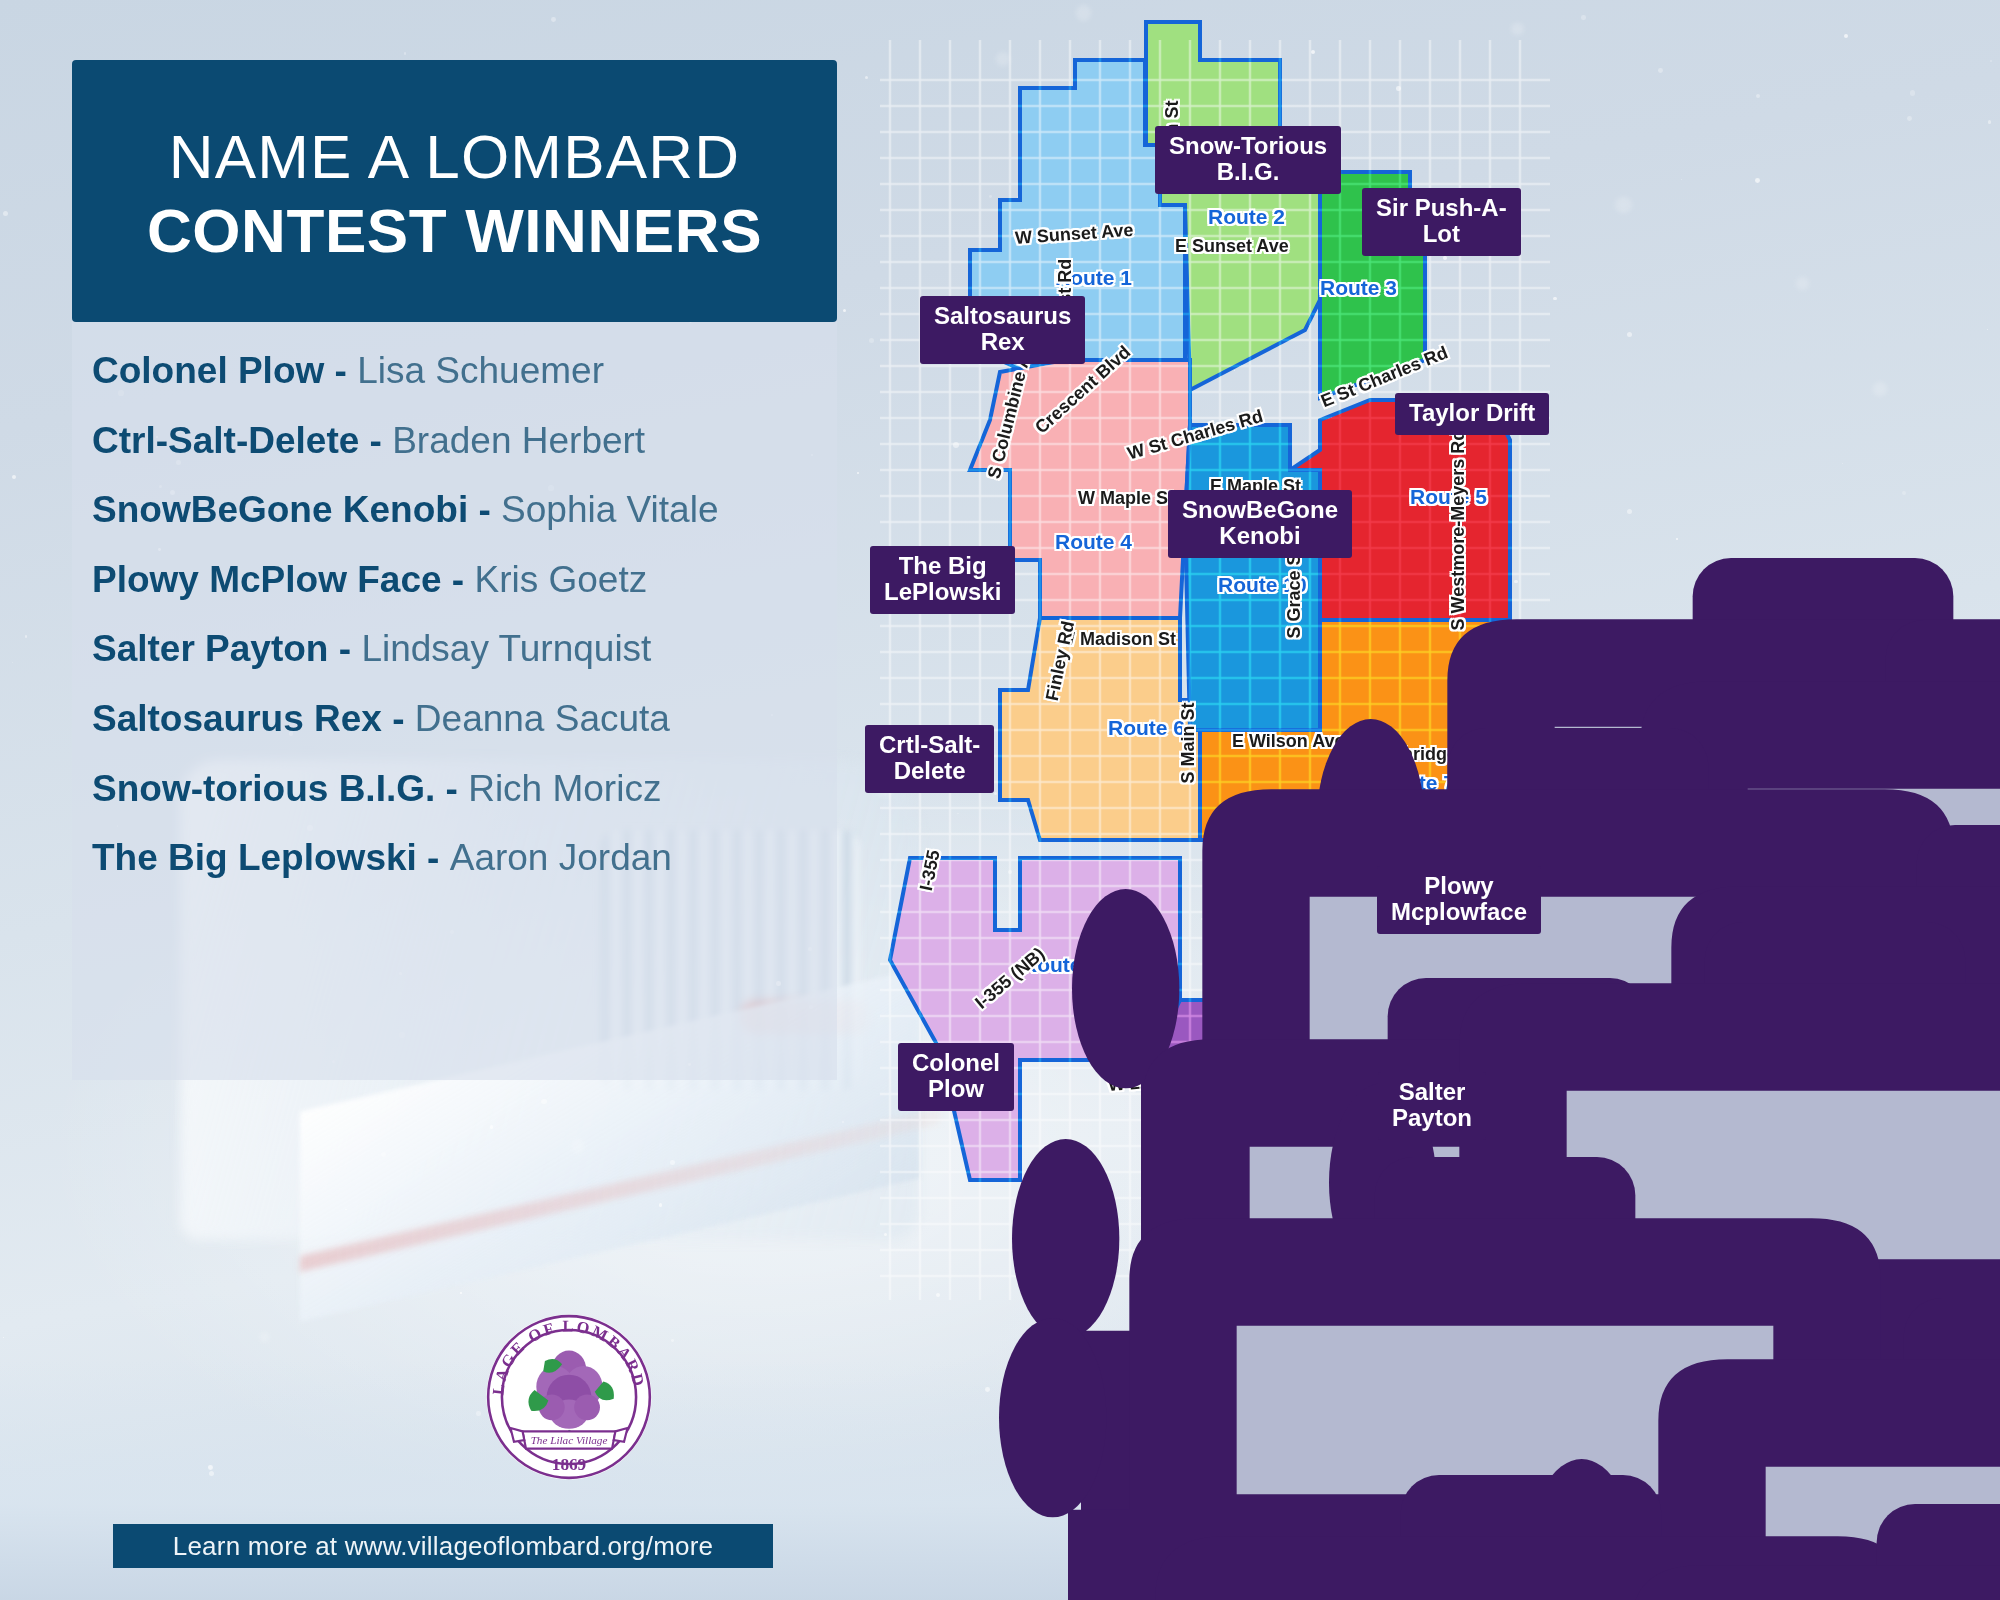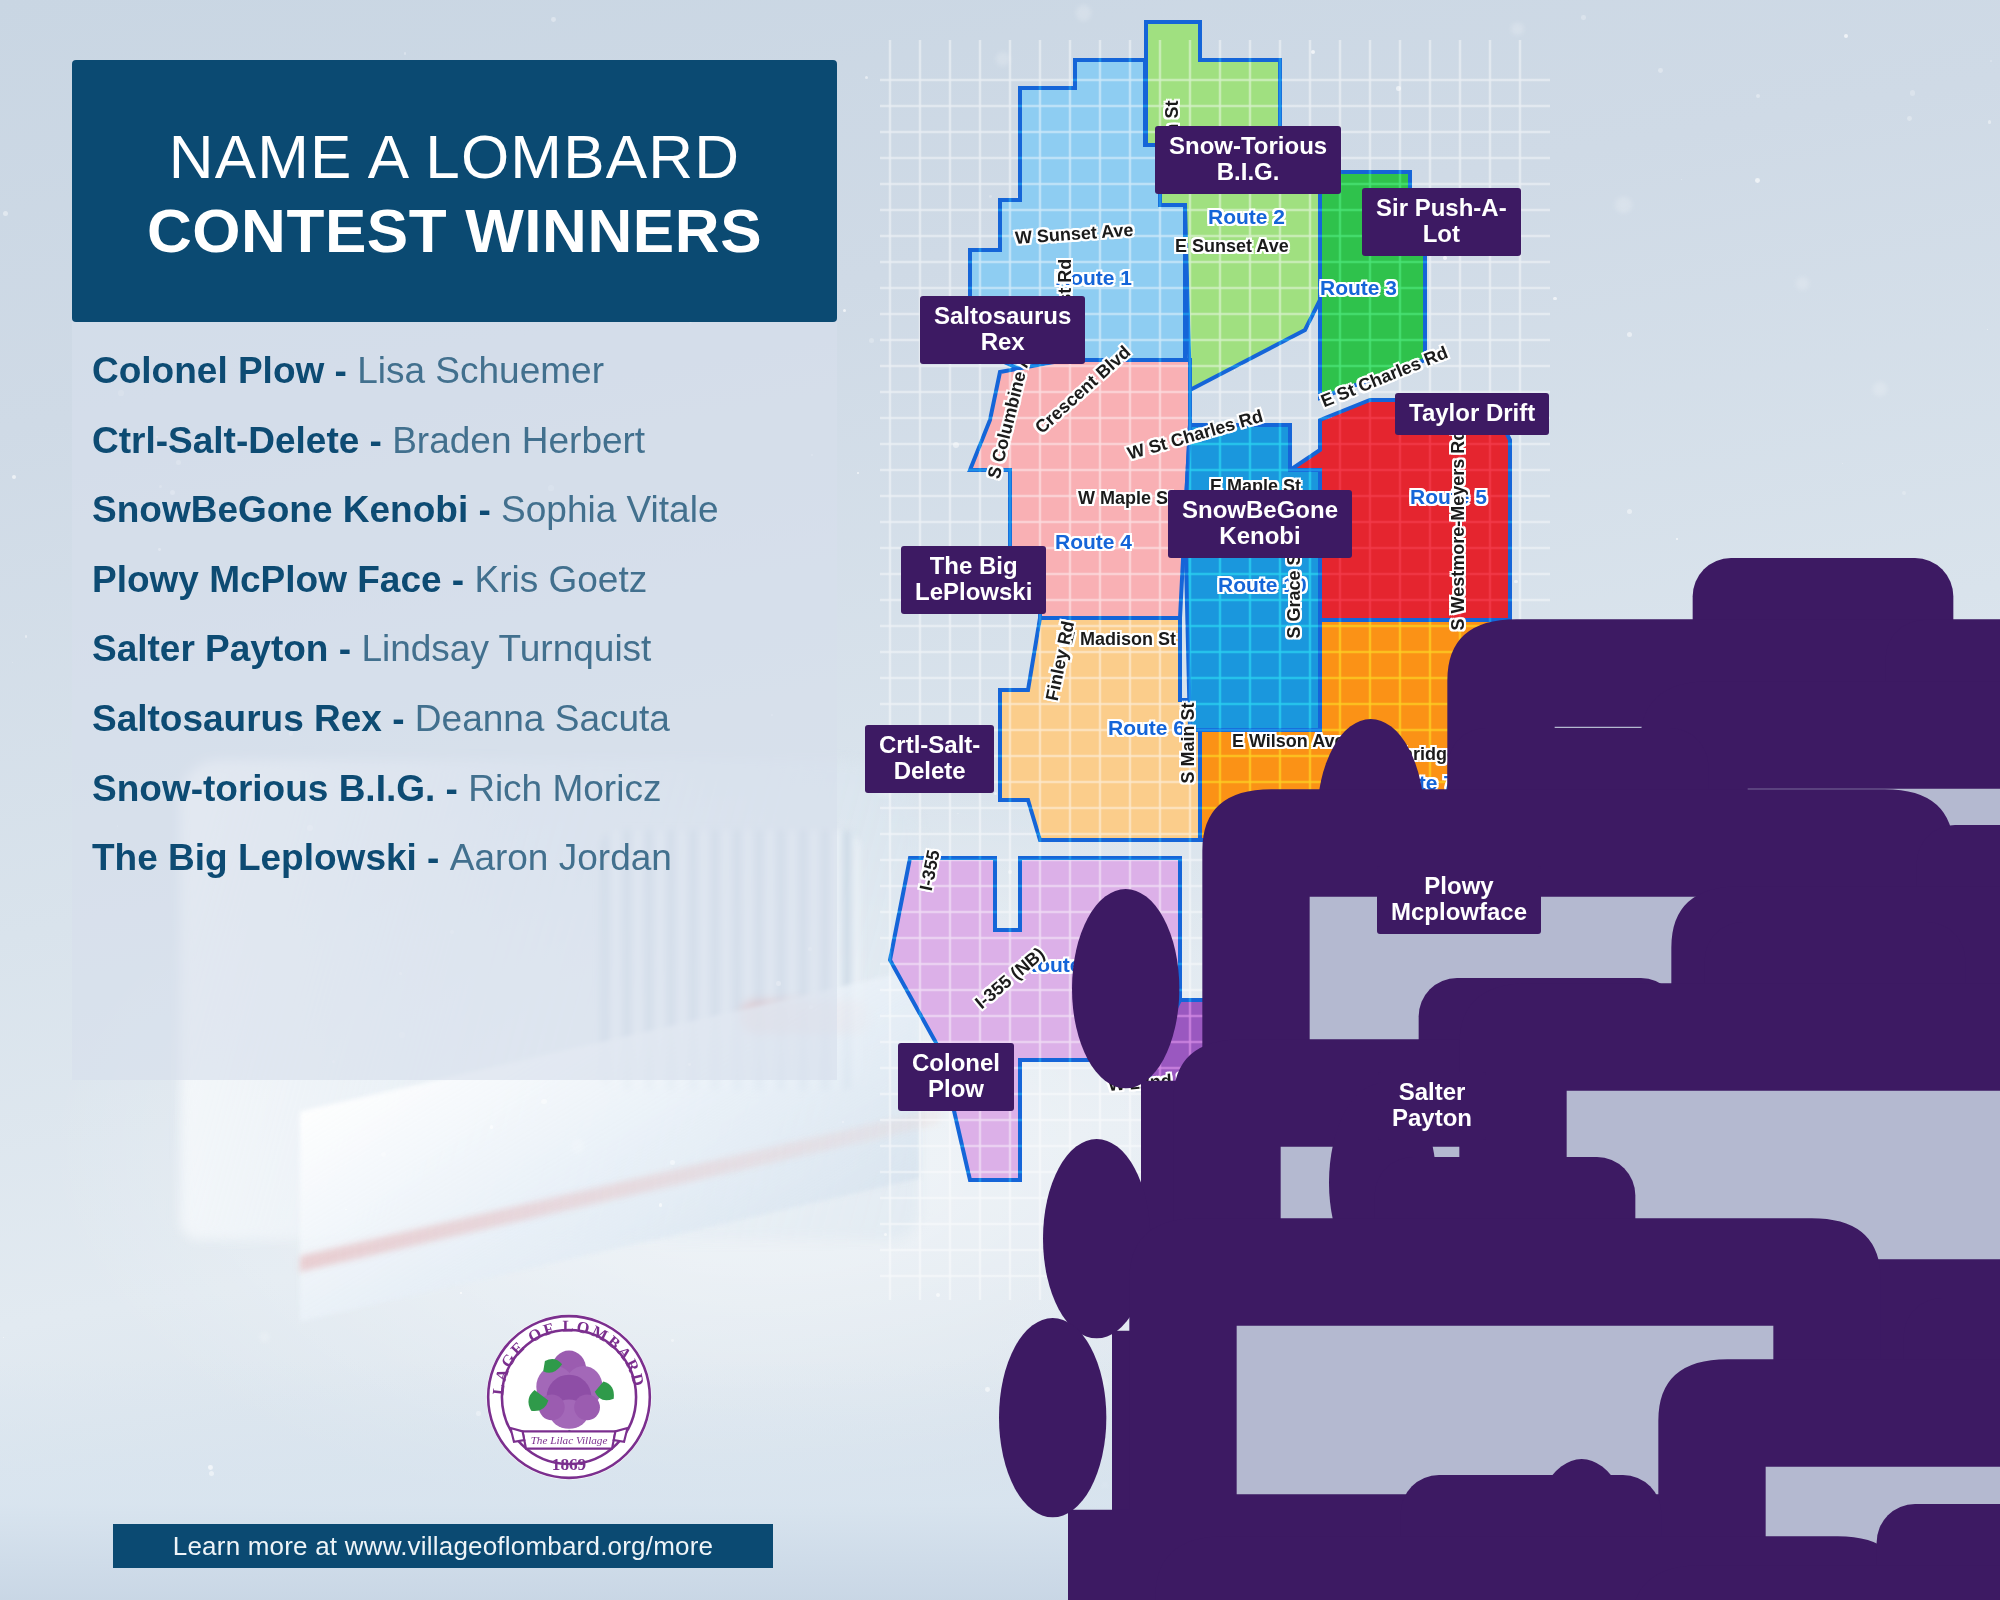--- a/index.html
+++ b/index.html
@@ -539,21 +539,21 @@
 <svg width="150" height="96" viewBox="0 0 150 96" xmlns="http://www.w3.org/2000/svg">
   <rect x="58" y="0" width="34" height="14" rx="5" fill="#3d1a63"></rect>
   <path d="M26,16 q0,-8 9,-8 h80 q9,0 9,8 v30 h7 v26 h-16 v-8 h-18 v8 H52 v-8 H34 v8 H18 V46 h8 Z" fill="#3d1a63"></path>
   <path d="M40,22 h70 v22 H40 Z" fill="#c9d6e3" opacity="0.85"></path>
   <ellipse cx="16" cy="34" rx="7" ry="13" fill="#3d1a63"></ellipse>
   <ellipse cx="134" cy="34" rx="7" ry="13" fill="#3d1a63"></ellipse>
 </svg>
         </div>
         <div class="tag">Taylor Drift</div>
       </div>
-      <div class="callout" style="left: 20px; top: 546px; margin-left: 31px;">
+      <div class="callout" style="left: 20px; top: 546px;">
         <div class="truck">
 <svg width="150" height="96" viewBox="0 0 150 96" xmlns="http://www.w3.org/2000/svg">
   <rect x="58" y="0" width="34" height="14" rx="5" fill="#3d1a63"></rect>
   <path d="M26,16 q0,-8 9,-8 h80 q9,0 9,8 v30 h7 v26 h-16 v-8 h-18 v8 H52 v-8 H34 v8 H18 V46 h8 Z" fill="#3d1a63"></path>
   <path d="M40,22 h70 v22 H40 Z" fill="#c9d6e3" opacity="0.85"></path>
   <ellipse cx="16" cy="34" rx="7" ry="13" fill="#3d1a63"></ellipse>
   <ellipse cx="134" cy="34" rx="7" ry="13" fill="#3d1a63"></ellipse>
 </svg>
         </div>
         <div class="tag">The Big

